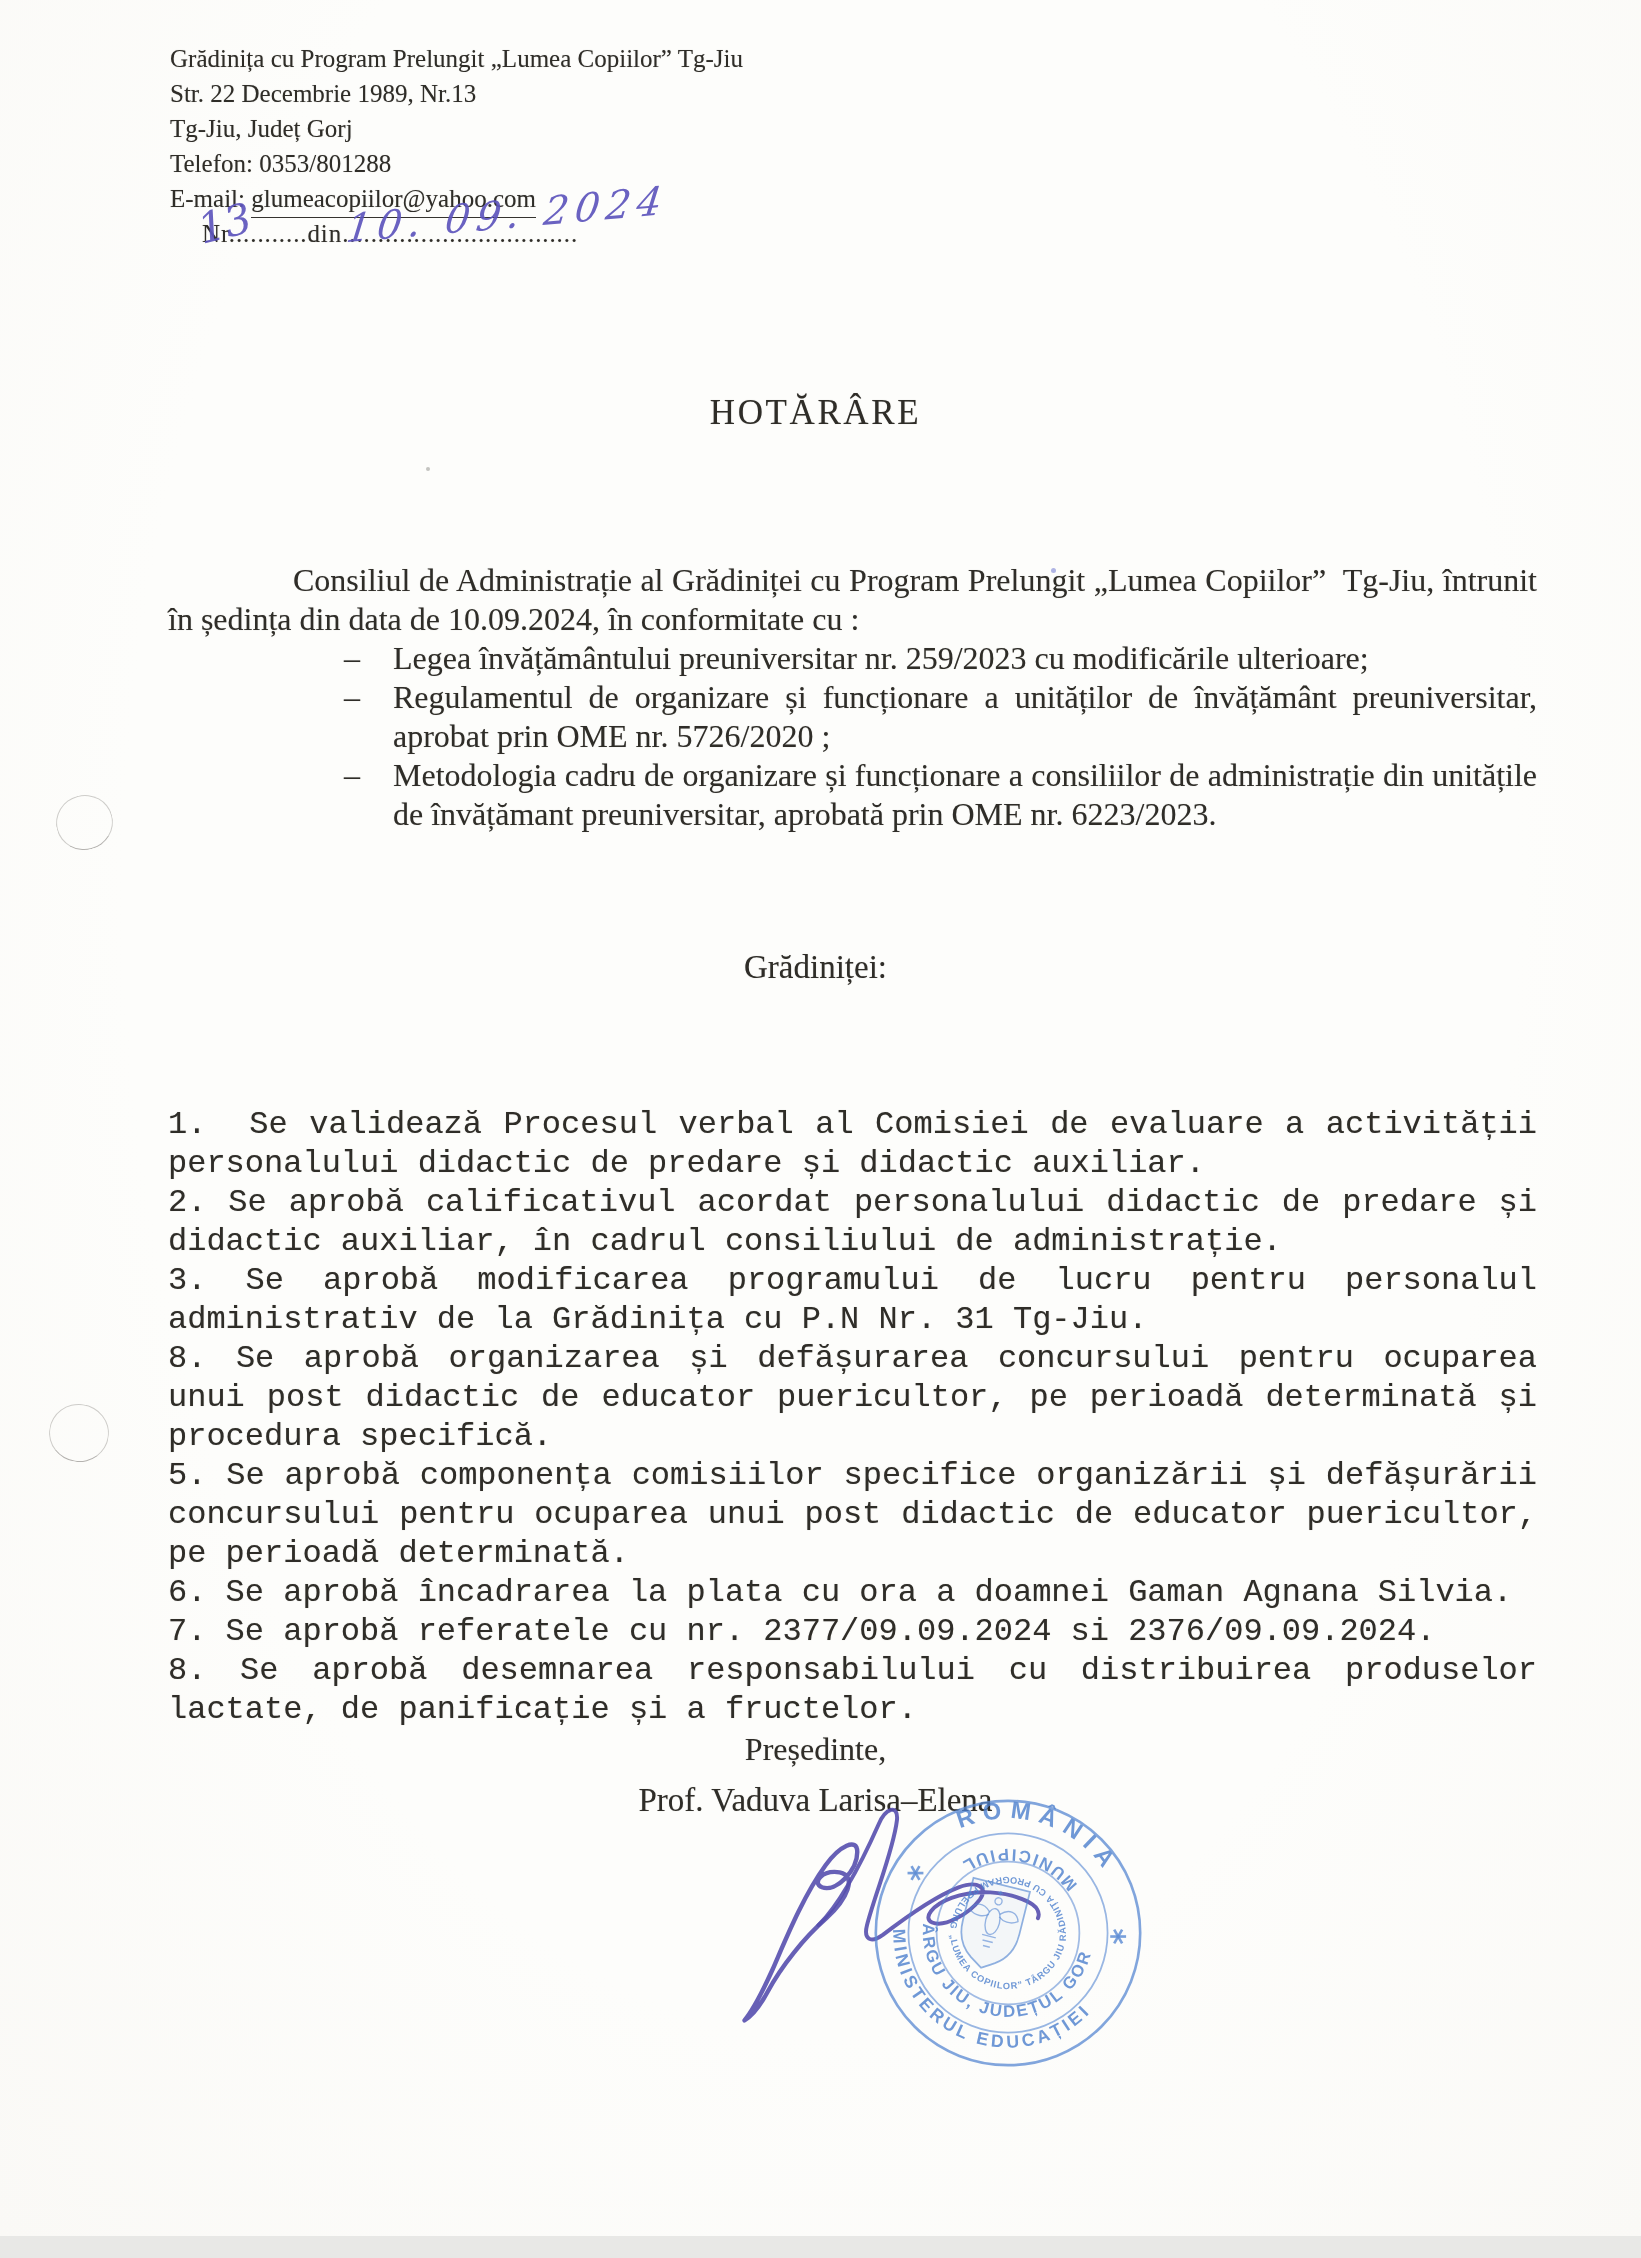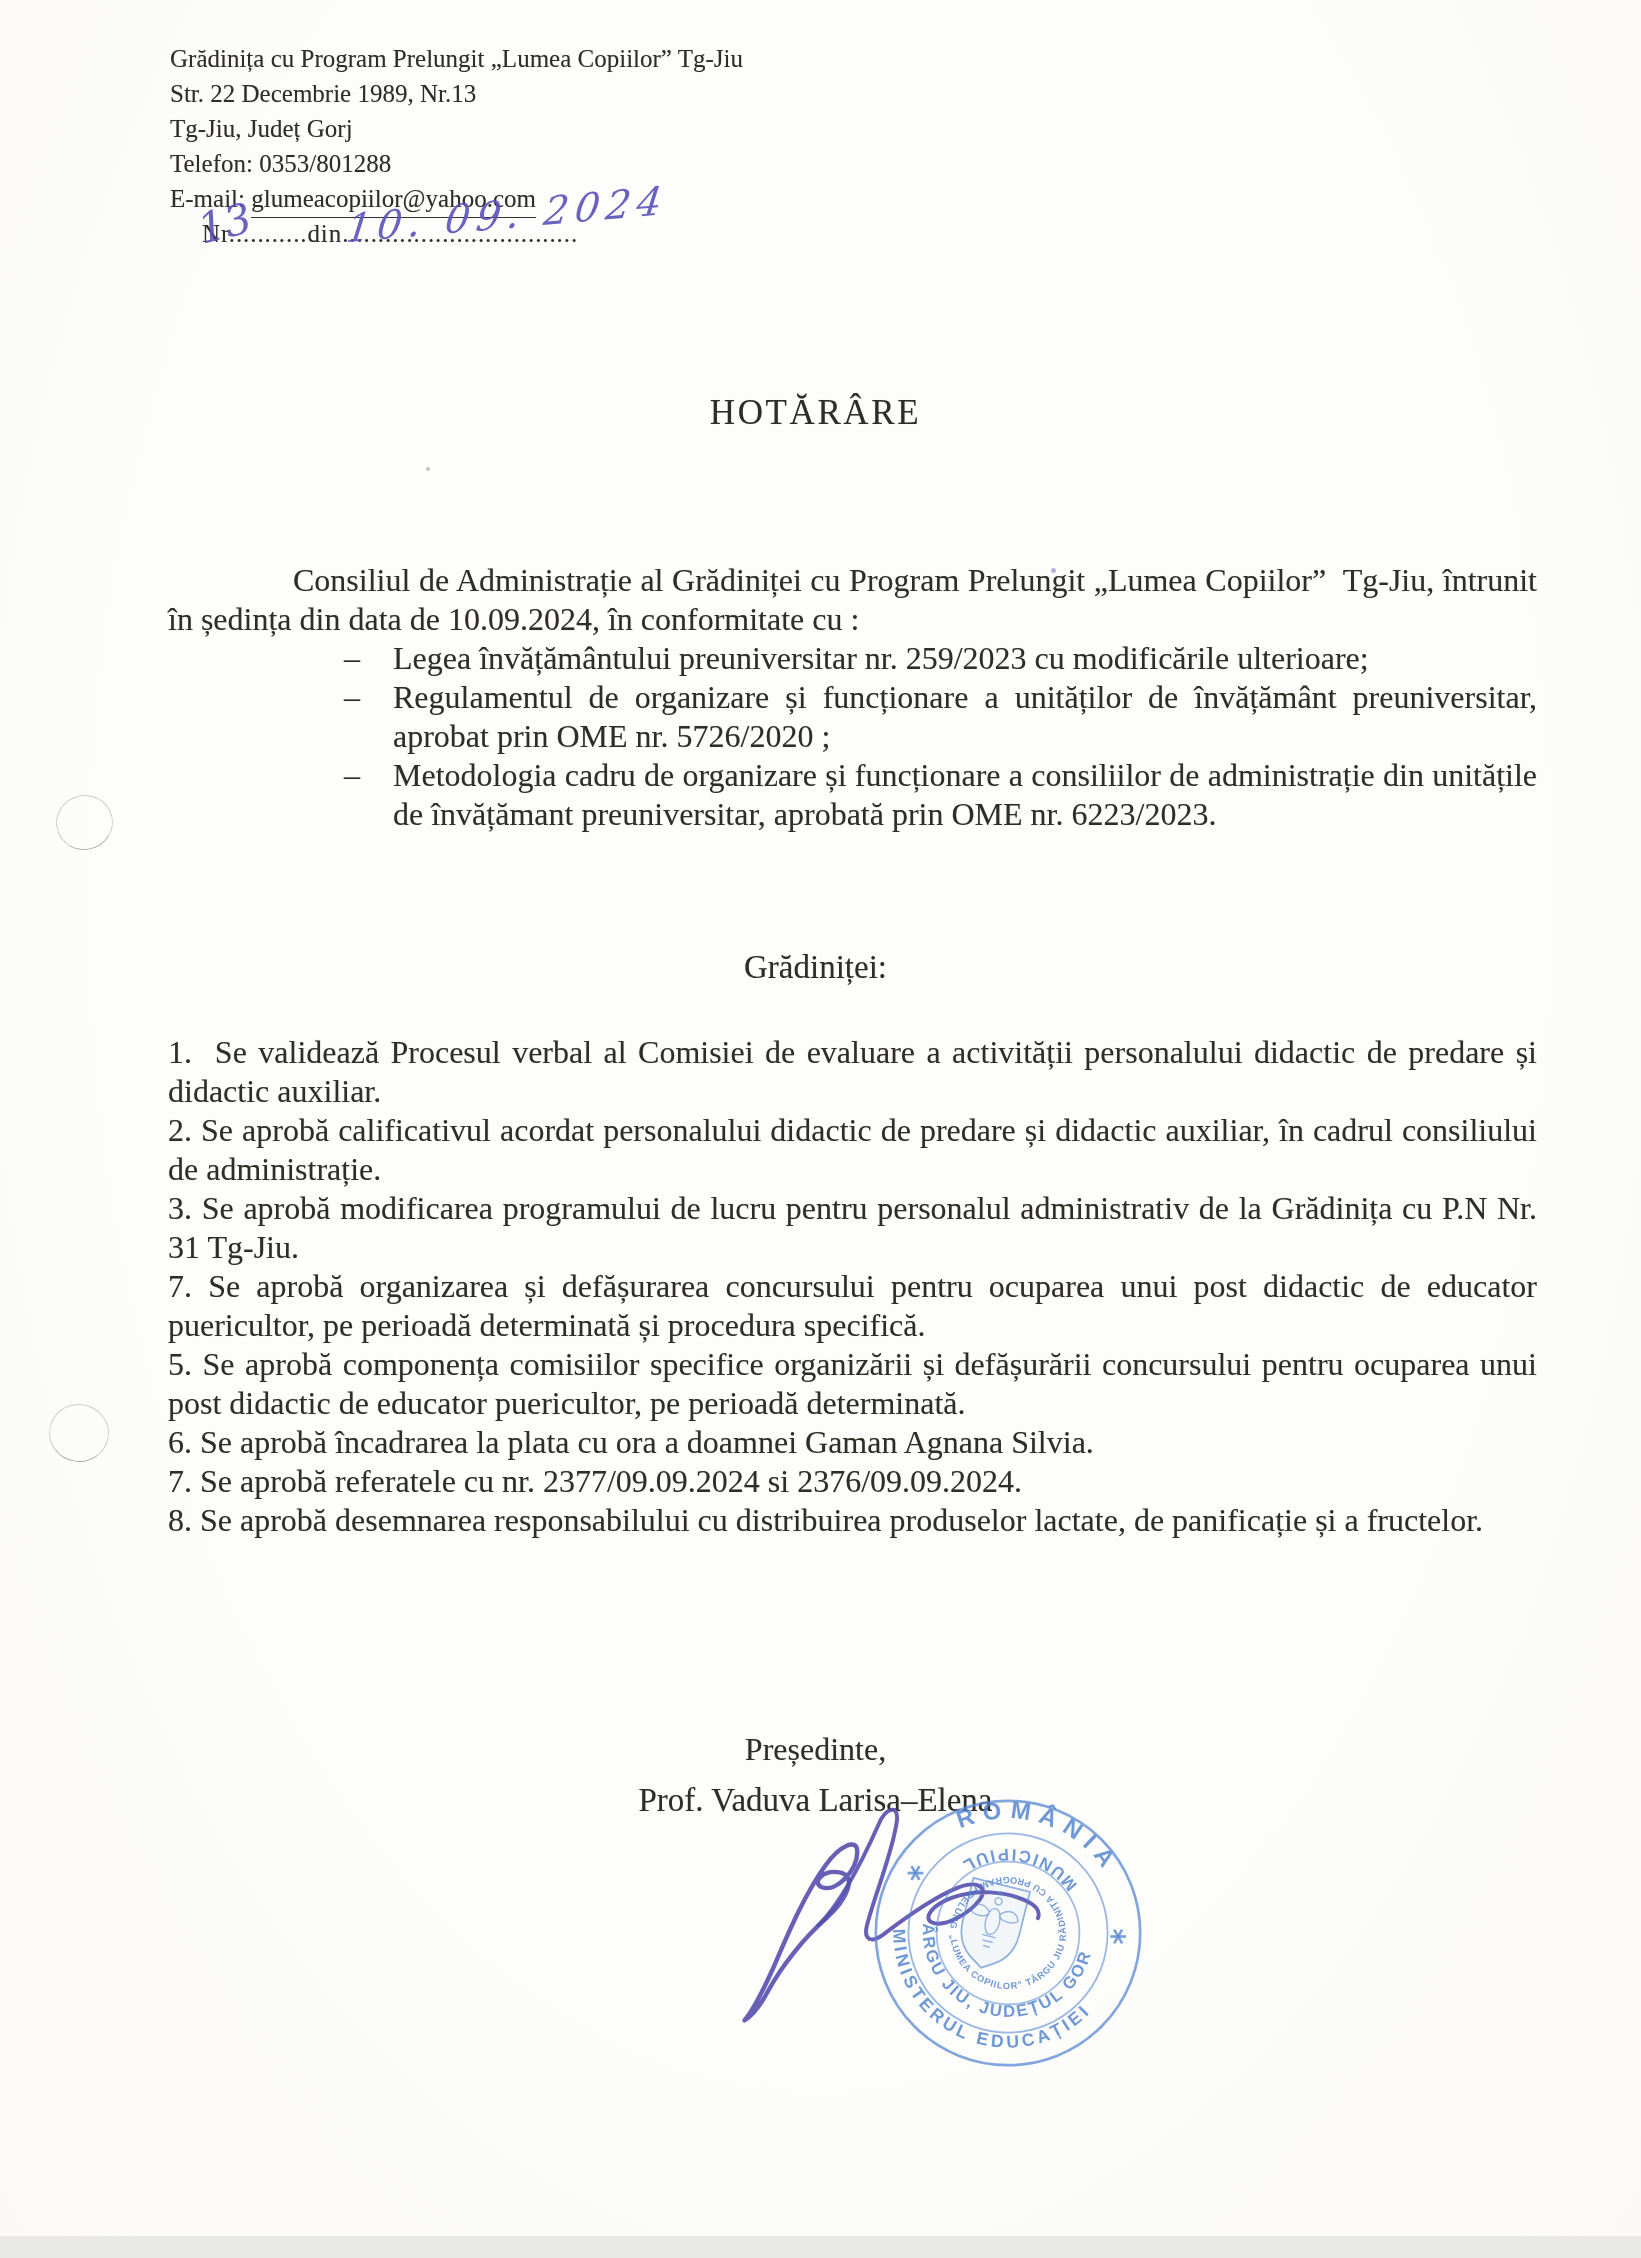--- a/index.html
+++ b/index.html
@@ -40,21 +40,21 @@
 
   
   .bodyblock{
     position:absolute; left:168px; width:1369px;
     font-size:32px; line-height:39px; text-align:justify;
   }
   .intro-block{ top:561px; }
   .intro{ text-indent:125px; margin:0; }
   .bullet{ position:relative; margin:0 0 0 176px; padding-left:49px; }
   .bullet::before{ content:"\2013"; position:absolute; left:0; top:0; }
-  .items-block{ top:1033px; }
+  .items-block{ top:1105px;font-family:Liberation Mono, monospace; }
   .item{ margin:0; }
 
   
   .punch-hole{ position:absolute; border-radius:50%; border:1.8px solid rgba(150,148,143,.45);
                border-bottom-color:rgba(120,118,114,.55); }
   .hole-1{ left:56px; top:795px; width:55px; height:53px; transform:rotate(-15deg); }
   .hole-2{ left:49px; top:1404px; width:58px; height:56px; transform:rotate(8deg); }
   .speck{ position:absolute; border-radius:50%; }
   .speck-blue{ left:1051px; top:568px; width:5.3px; height:5.3px; background:rgba(80,90,200,.45); }
   .speck-gray{ left:426px; top:467px; width:4.4px; height:4.4px; background:rgba(90,88,84,.35); }
@@ -90,21 +90,21 @@
     <div class="bullet">Regulamentul de organizare și funcționare a unităților de învățământ preuniversitar, aprobat prin OME nr. 5726/2020 ;</div>
     <div class="bullet">Metodologia cadru de organizare și funcționare a consiliilor de administrație din unitățile de învățămant preuniversitar, aprobată prin OME nr. 6223/2023.</div>
   </div>
 
   <div class="centered decide doc-text">Grădiniței:</div>
 
   <div class="bodyblock items-block doc-text">
     <p class="item">1.&nbsp; Se validează Procesul verbal al Comisiei de evaluare a activității personalului didactic de predare și didactic auxiliar.</p>
     <p class="item">2. Se aprobă calificativul acordat personalului didactic de predare și didactic auxiliar, în cadrul consiliului de administrație.</p>
     <p class="item">3. Se aprobă modificarea programului de lucru pentru personalul administrativ de la Grădinița cu P.N Nr. 31 Tg-Jiu.</p>
-    <p class="item">7. Se aprobă organizarea și defășurarea concursului pentru ocuparea unui post didactic de educator puericultor, pe perioadă determinată și procedura specifică.</p>
+    <p class="item">8. Se aprobă organizarea și defășurarea concursului pentru ocuparea unui post didactic de educator puericultor, pe perioadă determinată și procedura specifică.</p>
     <p class="item">5. Se aprobă componența comisiilor specifice organizării și defășurării concursului pentru ocuparea unui post didactic de educator puericultor, pe perioadă determinată.</p>
     <p class="item">6. Se aprobă încadrarea la plata cu ora a doamnei Gaman Agnana Silvia.</p>
     <p class="item">7. Se aprobă referatele cu nr. 2377/09.09.2024 si 2376/09.09.2024.</p>
     <p class="item">8. Se aprobă desemnarea responsabilului cu distribuirea produselor lactate, de panificație și a fructelor.</p>
   </div>
 
   <div class="centered role doc-text">Președinte,</div>
   <div class="centered name doc-text">Prof. Vaduva Larisa–Elena</div>
 
   <svg class="signature-svg" width="318" height="282" viewBox="0 0 360 320">

